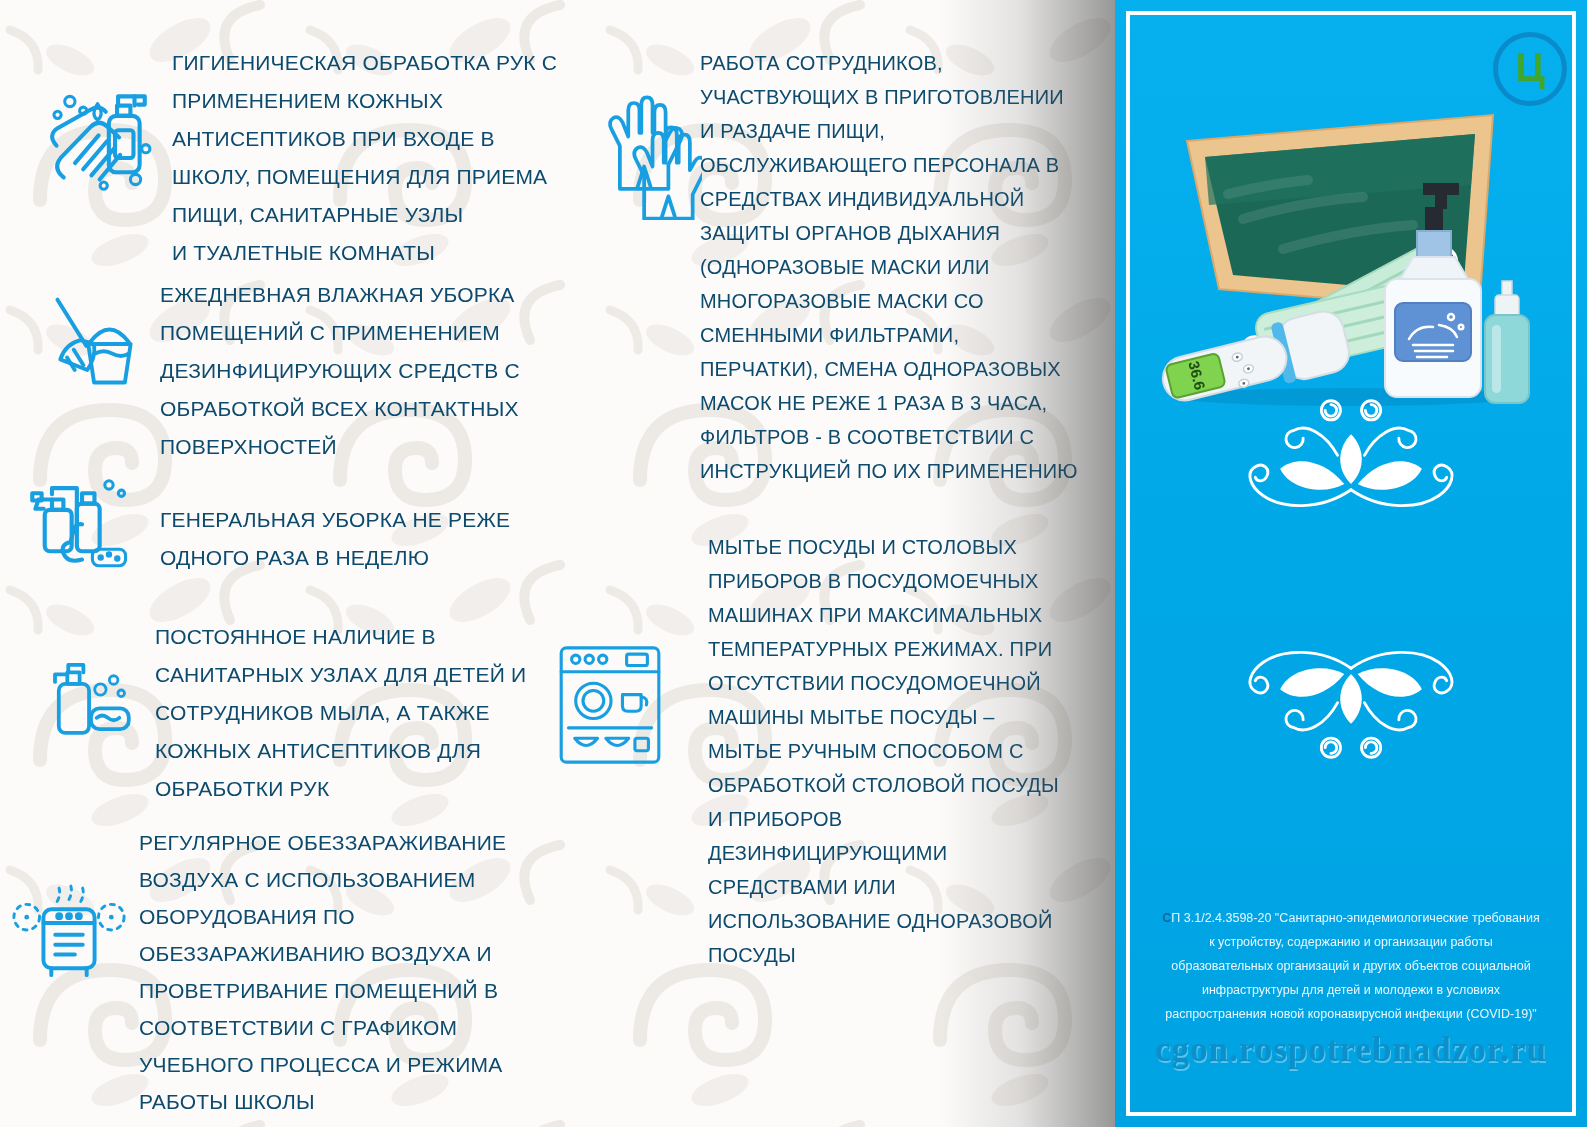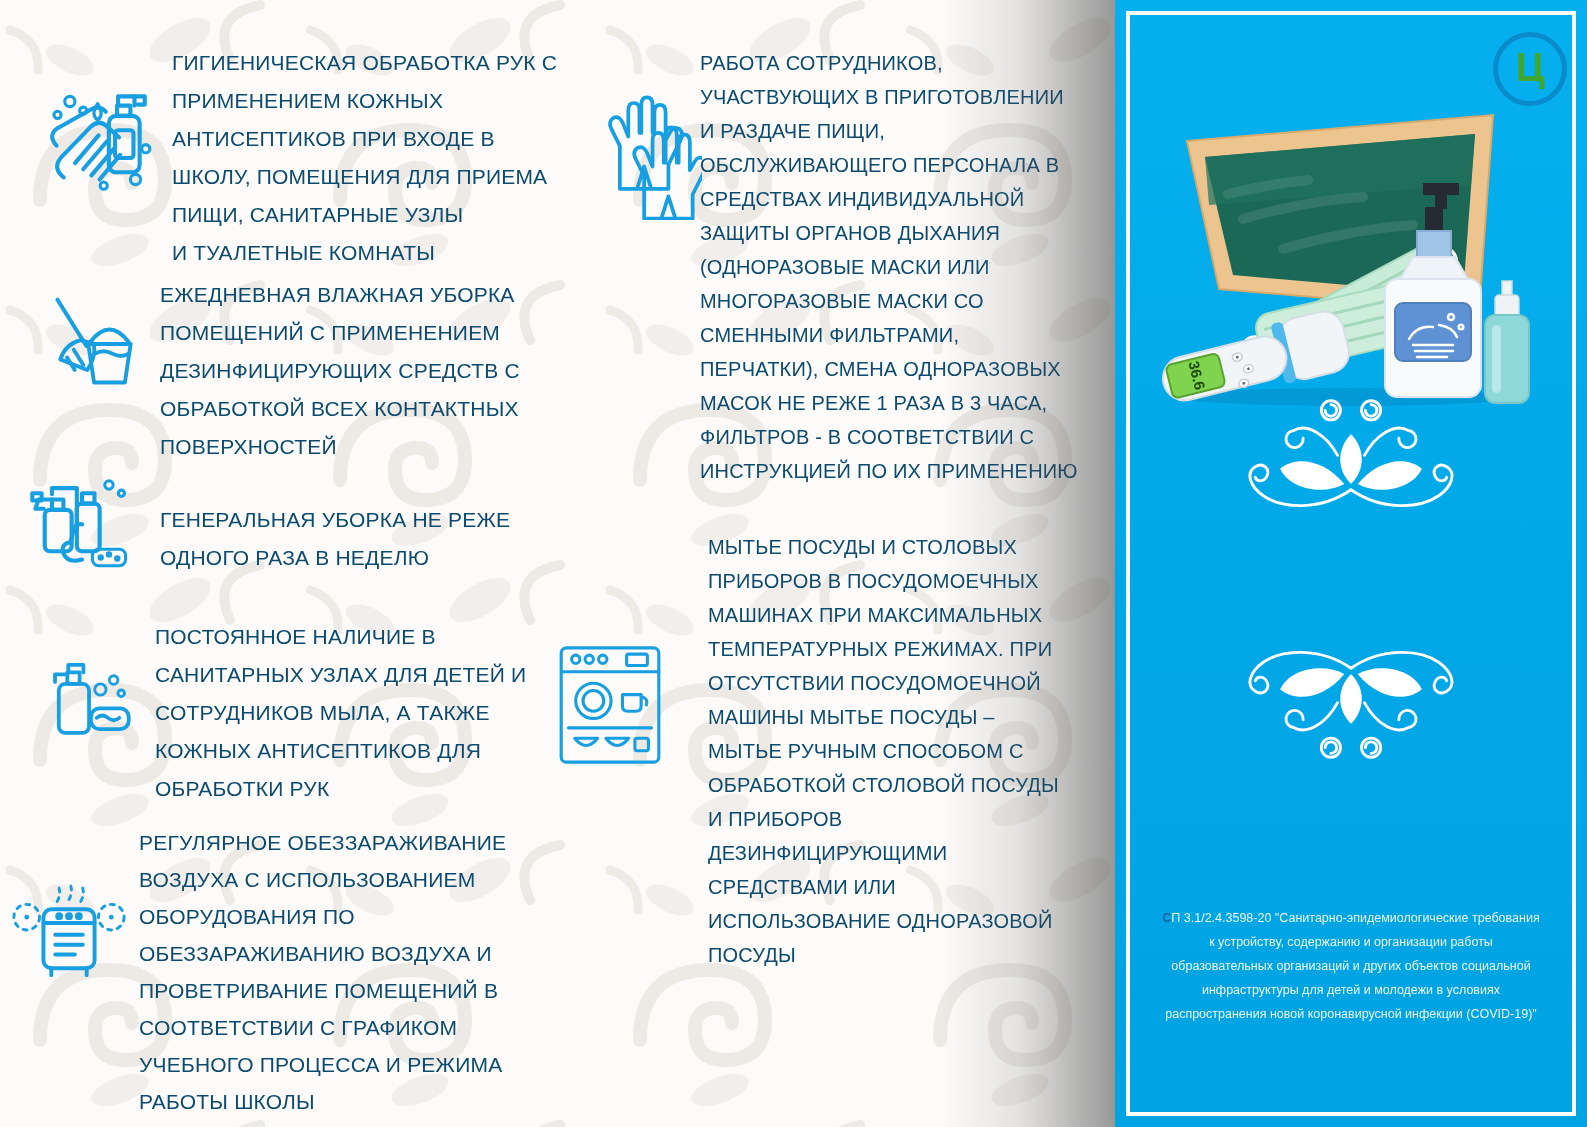--- a/index.html
+++ b/index.html
@@ -387,13 +387,14 @@
     </g>
     <g fill="#ffffff">
       <path d="M120,40 C106,54 104,76 120,92 C136,76 134,54 120,40 Z"></path>
       <path d="M113,92 C92,66 62,62 46,76 C56,98 92,104 113,92 Z"></path>
       <path d="M127,92 C148,66 178,62 194,76 C184,98 148,104 127,92 Z"></path>
     </g>
   </svg>
 
   <div class="citation">СП 3.1/2.4.3598-20 "Санитарно-эпидемиологические требования к устройству, содержанию и организации работы образовательных организаций и других объектов социальной инфраструктуры для детей и молодежи в условиях распространения новой коронавирусной инфекции (COVID-19)"</div>
 
+  <div class="watermark">cgon.rospotrebnadzor.ru</div>
 </div>
 
 </body></html>

